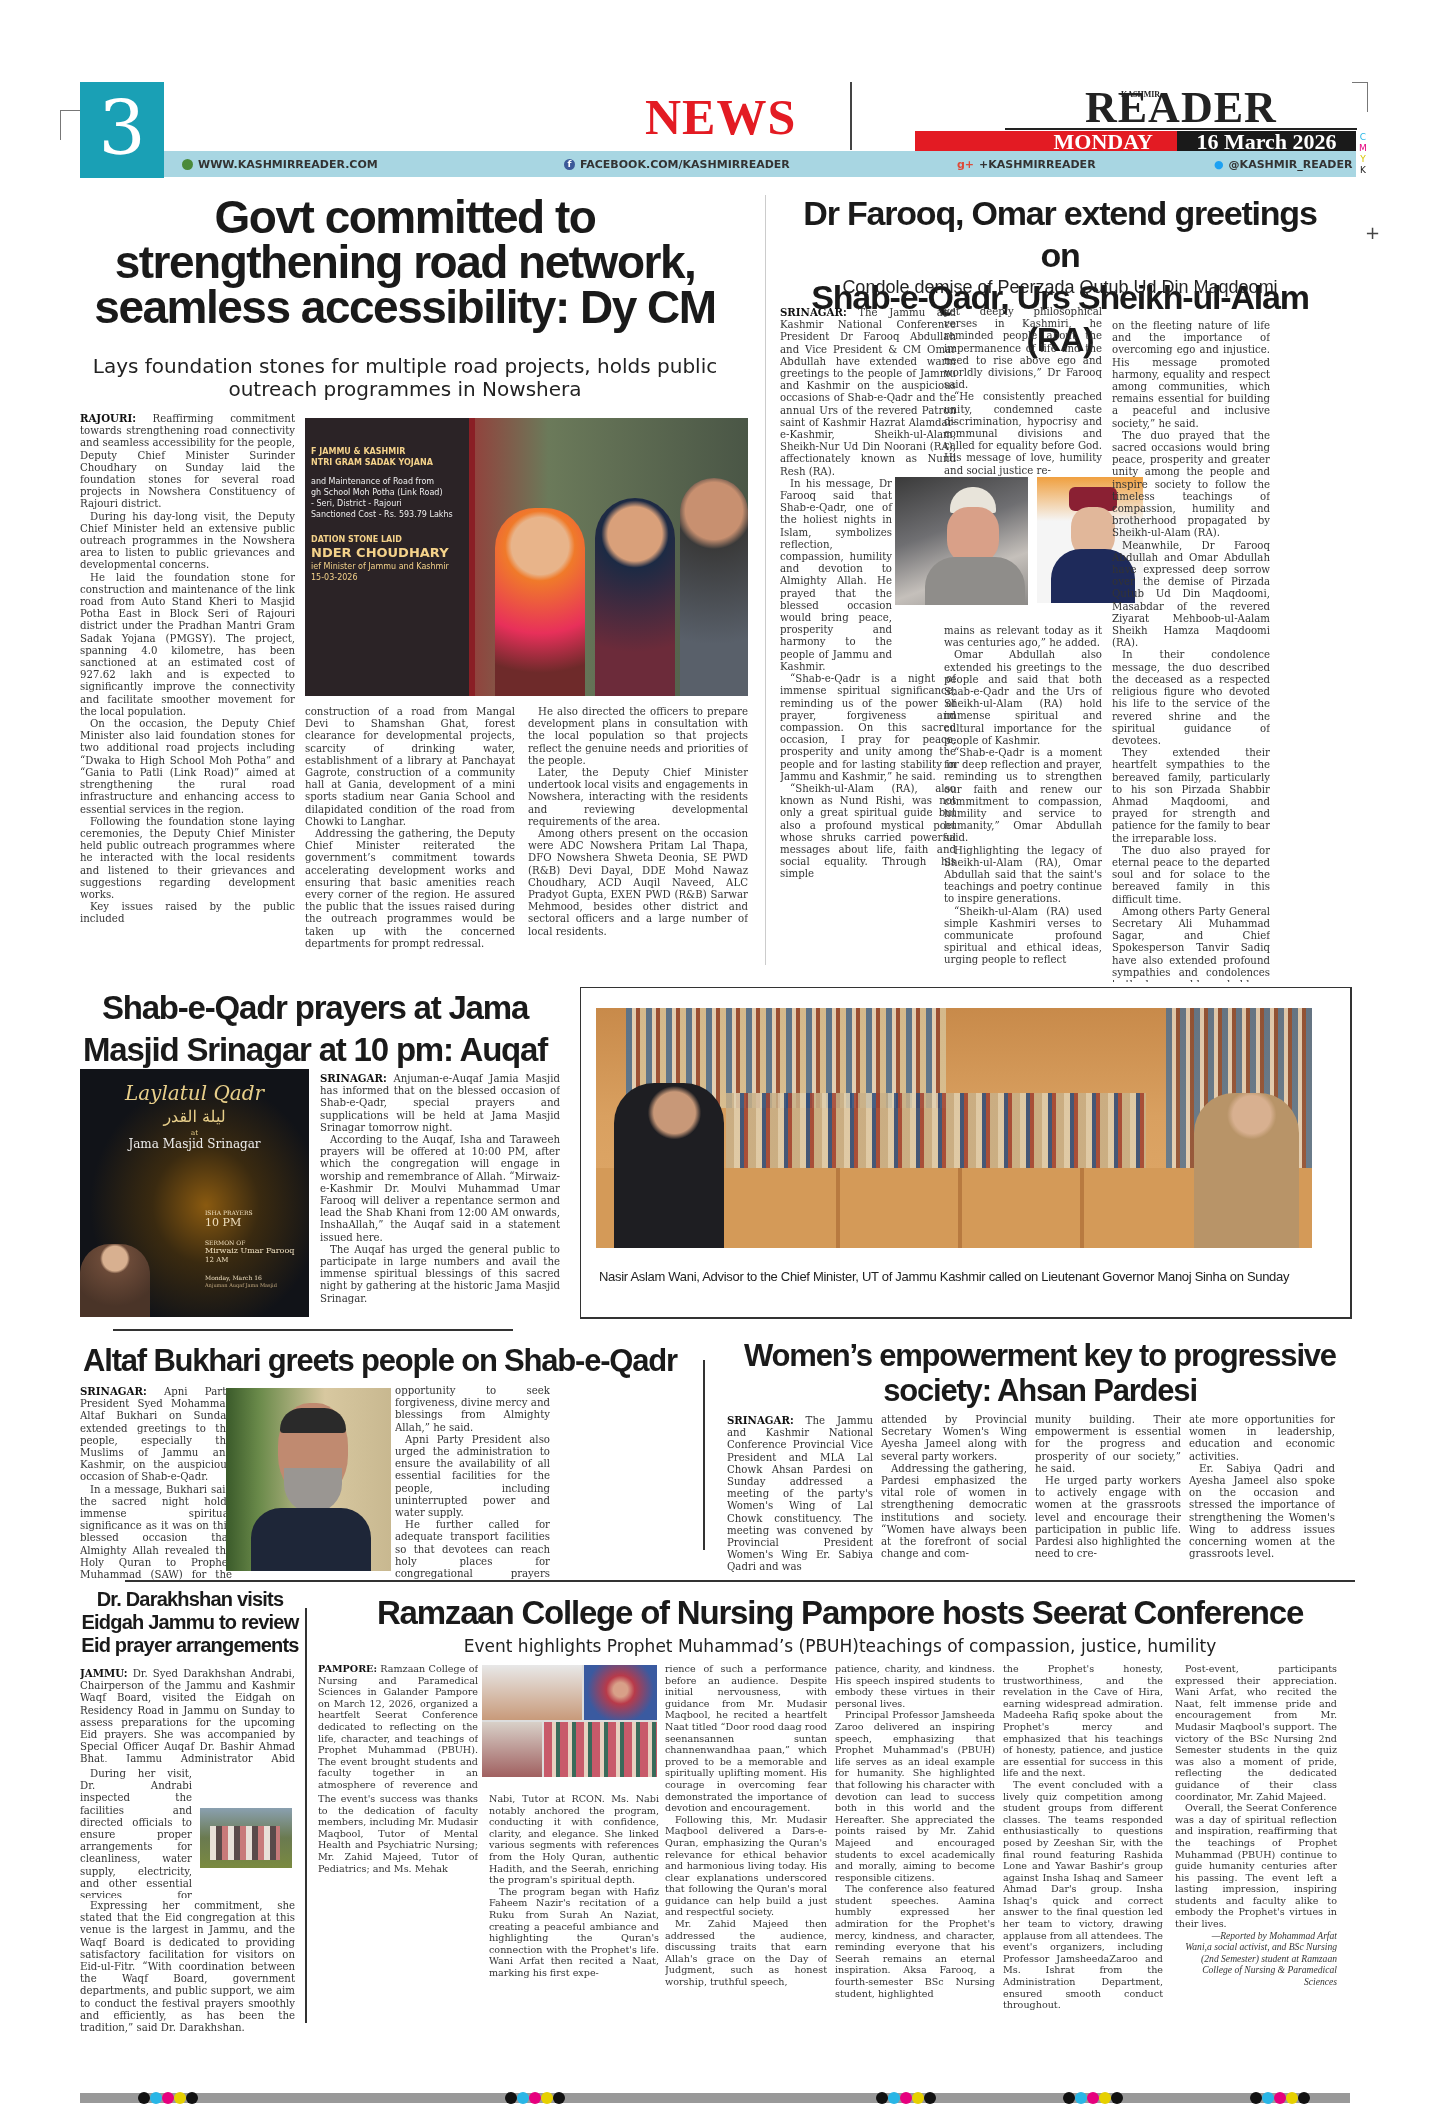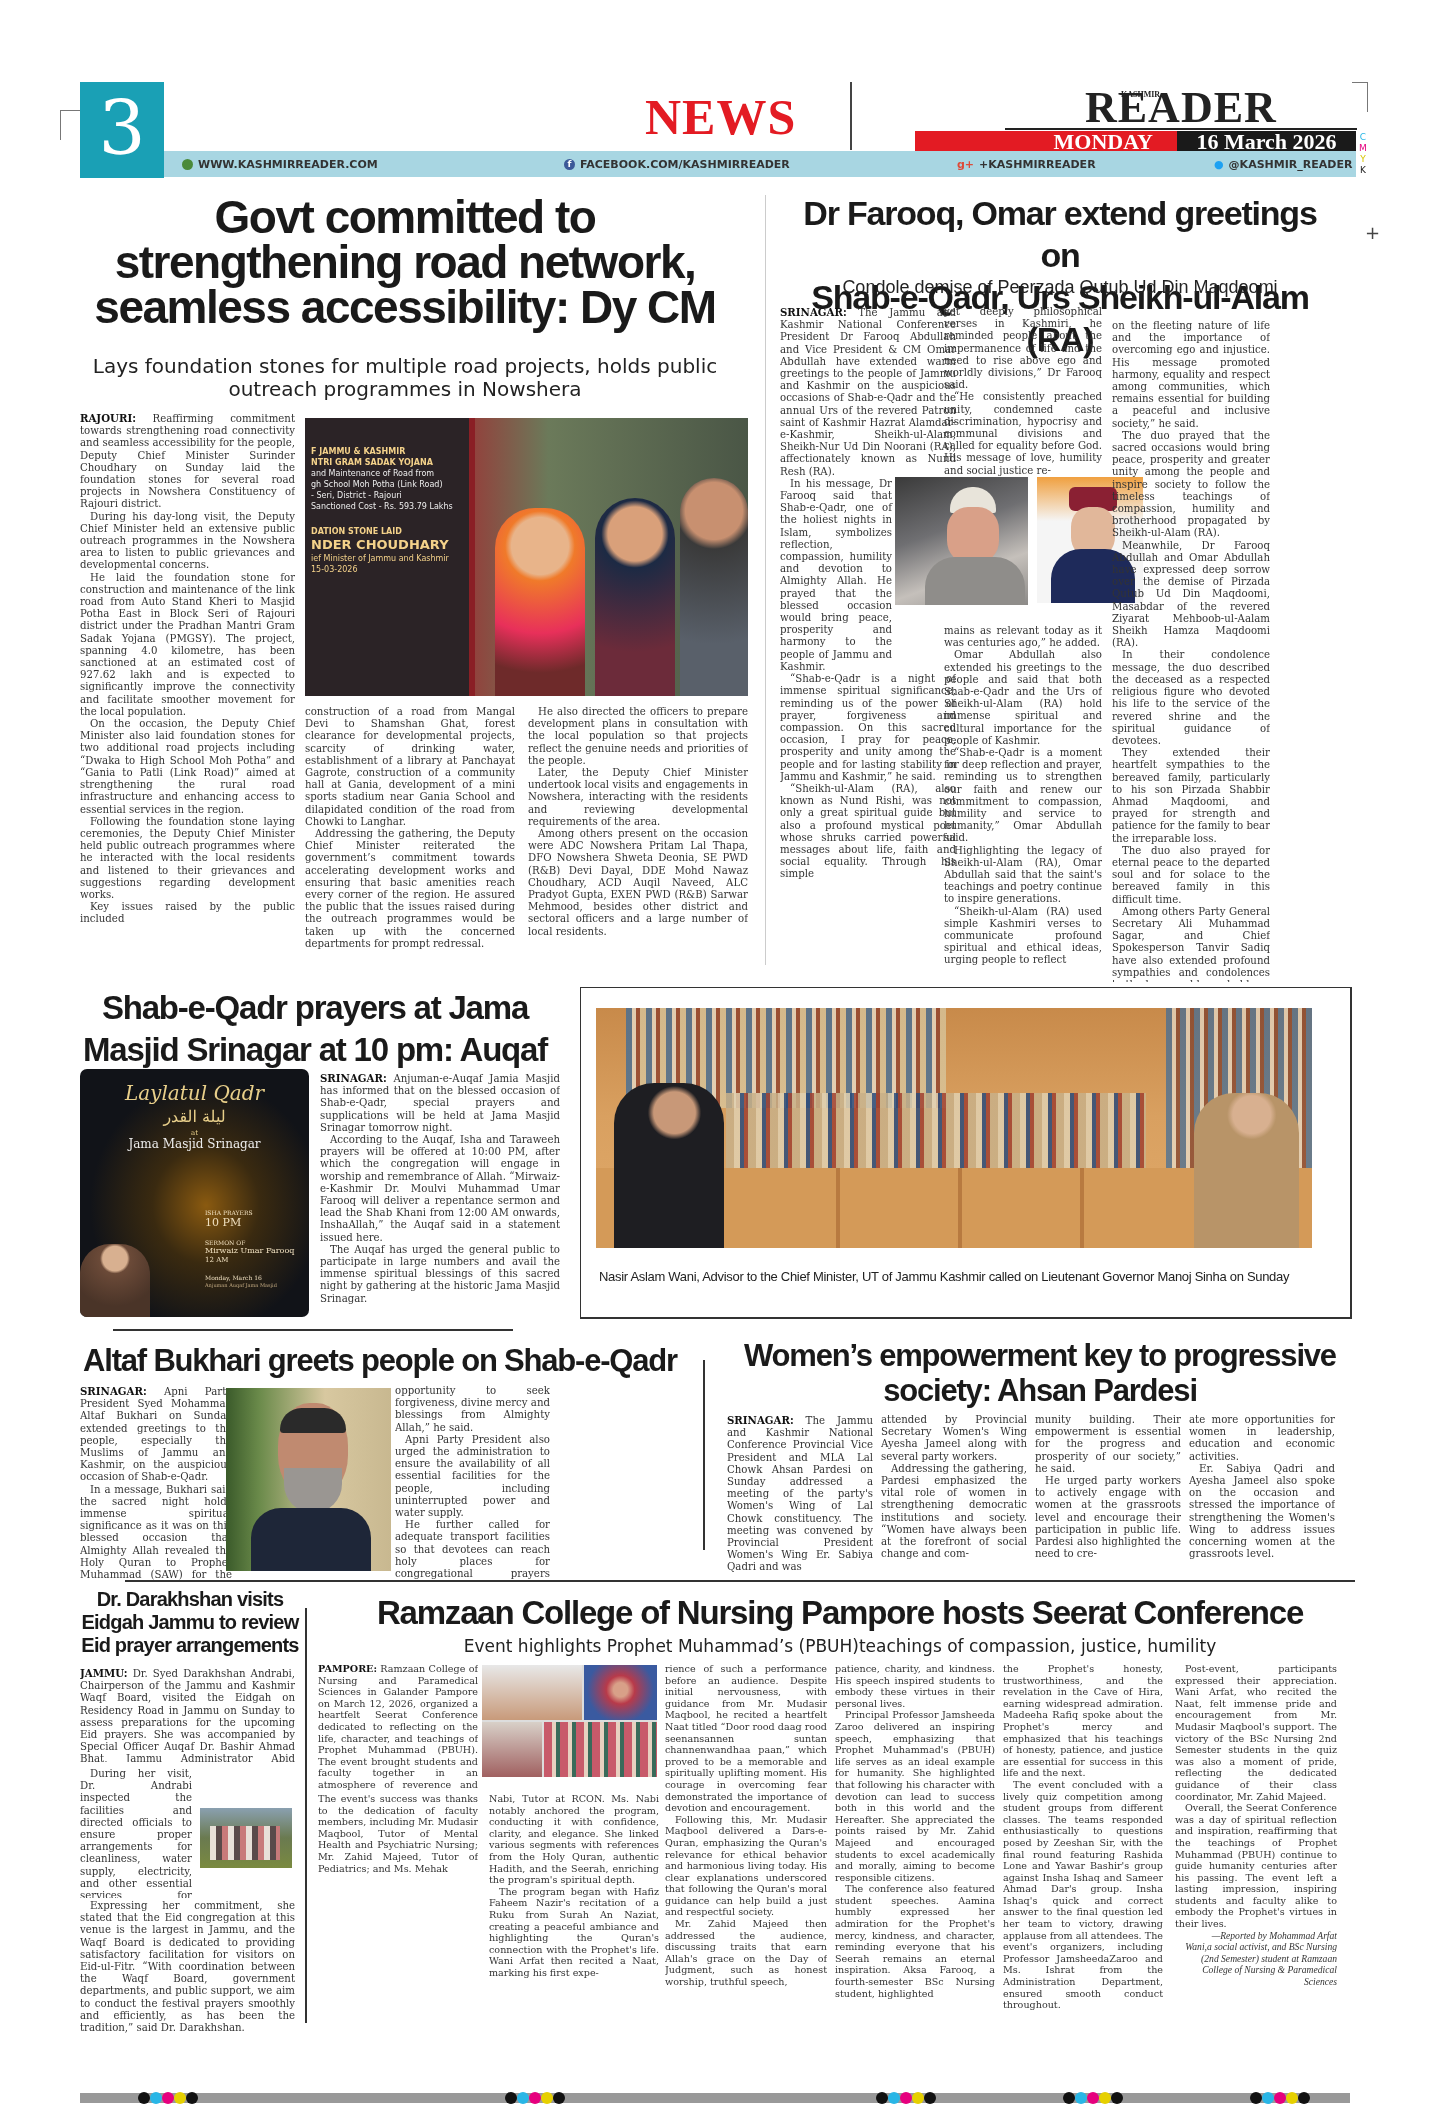--- a/index.html
+++ b/index.html
@@ -90,21 +90,21 @@
     <p>During his day-long visit, the Deputy Chief Minister held an extensive public outreach programmes in the Nowshera area to listen to public grievances and developmental concerns.</p>
     <p>He laid the foundation stone for construction and maintenance of the link road from Auto Stand Kheri to Masjid Potha East in Block Seri of Rajouri district under the Pradhan Mantri Gram Sadak Yojana (PMGSY). The project, spanning 4.0 kilometre, has been sanctioned at an estimated cost of 927.62 lakh and is expected to significantly improve the connectivity and facilitate smoother movement for the local population.</p>
     <p>On the occasion, the Deputy Chief Minister also laid foundation stones for two additional road projects including “Dwaka to High School Moh Potha” and “Gania to Patli (Link Road)” aimed at strengthening the rural road infrastructure and enhancing access to essential services in the region.</p>
     <p>Following the foundation stone laying ceremonies, the Deputy Chief Minister held public outreach programmes where he interacted with the local residents and listened to their grievances and suggestions regarding development works.</p>
     <p>Key issues raised by the public included</p>
   </div>
   <div class="img" style="left:305px;top:418px;width:443px;height:278px;background:linear-gradient(90deg,#7a1f24 0%,#a3282f 30%,#6b7a5a 55%,#4a5646 100%);">
     <div style="position:absolute;left:0;top:0;width:170px;height:278px;background:#2b2326;border-right:6px solid #8a1f25;padding:28px 6px;font-family:'DejaVu Sans',sans-serif;color:#f4d28a;font-size:8px;line-height:11px;font-weight:bold;">
       <div>F JAMMU &amp; KASHMIR</div>
       <div>NTRI GRAM SADAK YOJANA</div>
-      <div style="color:#eee;font-weight:normal;margin-top:0">and Maintenance of Road from</div>
+      <div style="color:#eee;font-weight:normal;margin-top:8px">and Maintenance of Road from</div>
       <div style="color:#eee;font-weight:normal">gh School Moh Potha (Link Road)</div>
       <div style="color:#eee;font-weight:normal">- Seri, District - Rajouri</div>
       <div style="color:#eee;font-weight:normal">Sanctioned Cost - Rs. 593.79 Lakhs</div>
       <div style="margin-top:14px">DATION STONE LAID</div>
       <div style="font-size:13px;line-height:16px">NDER CHOUDHARY</div>
       <div style="font-weight:normal">ief Minister of Jammu and Kashmir</div>
       <div style="font-weight:normal">15-03-2026</div>
     </div>
     <div style="position:absolute;left:190px;top:90px;width:90px;height:190px;background:radial-gradient(circle at 50% 20%,#e8b48a 18%,#f07a2a 22%,#e8305a 55%,#6e2a2a 80%);border-radius:40px 40px 0 0;"></div>
     <div style="position:absolute;left:290px;top:80px;width:80px;height:200px;background:radial-gradient(circle at 50% 18%,#d9a07a 16%,#1c2a44 20%,#6c2b3a 70%);border-radius:40px 40px 0 0;"></div>
@@ -165,21 +165,21 @@
     <p>The duo also prayed for eternal peace to the departed soul and for solace to the bereaved family in this difficult time.</p>
     <p>Among others Party General Secretary Ali Muhammad Sagar, and Chief Spokesperson Tanvir Sadiq have also extended profound sympathies and condolences to the bereaved household.</p>
   </div>
 </article>
 
 <article>
   <div class="abs hl" style="left:80px;top:987px;width:470px;font-size:33px;line-height:42px;letter-spacing:-1.2px;text-align:center;">
     <div>Shab-e-Qadr prayers at Jama</div>
     <div>Masjid Srinagar at 10 pm: Auqaf</div>
   </div>
-  <div class="img" style="left:80px;top:1069px;width:229px;height:248px;background:radial-gradient(ellipse at 55% 55%,#8a5a10 0%,#3a2a10 30%,#111318 65%);border-radius:7px;">
+  <div class="img" style="left:80px;top:1069px;width:229px;height:248px;background:radial-gradient(ellipse at 55% 55%,#8a5a10 0%,#3a2a10 30%,#111318 65%);">
     <div style="position:absolute;left:0;top:12px;width:229px;text-align:center;font-family:'DejaVu Serif',serif;font-style:italic;color:#e8cf8a;font-size:20px;">Laylatul Qadr</div>
     <div style="position:absolute;left:0;top:38px;width:229px;text-align:center;color:#e8cf8a;font-size:16px;">ليلة القدر</div>
     <div style="position:absolute;left:0;top:60px;width:229px;text-align:center;color:#e8cf8a;font-size:7px;">at</div>
     <div style="position:absolute;left:0;top:68px;width:229px;text-align:center;color:#eee;font-size:12px;font-family:'DejaVu Serif',serif;">Jama Masjid Srinagar</div>
     <div style="position:absolute;left:0;top:175px;width:70px;height:73px;background:radial-gradient(circle at 50% 20%,#d8b090 18%,#6b4a38 22%,#4a3428 70%);border-radius:30px 30px 0 0;"></div>
     <div style="position:absolute;left:125px;top:140px;color:#f0e0c0;font-size:6px;">ISHA PRAYERS</div>
     <div style="position:absolute;left:125px;top:147px;color:#f0e0c0;font-size:11px;">10 PM</div>
     <div style="position:absolute;left:125px;top:170px;color:#f0e0c0;font-size:6px;">SERMON OF</div>
     <div style="position:absolute;left:125px;top:177px;color:#f0e0c0;font-size:8px;">Mirwaiz Umar Farooq</div>
     <div style="position:absolute;left:125px;top:187px;color:#f0e0c0;font-size:7px;">12 AM</div>

